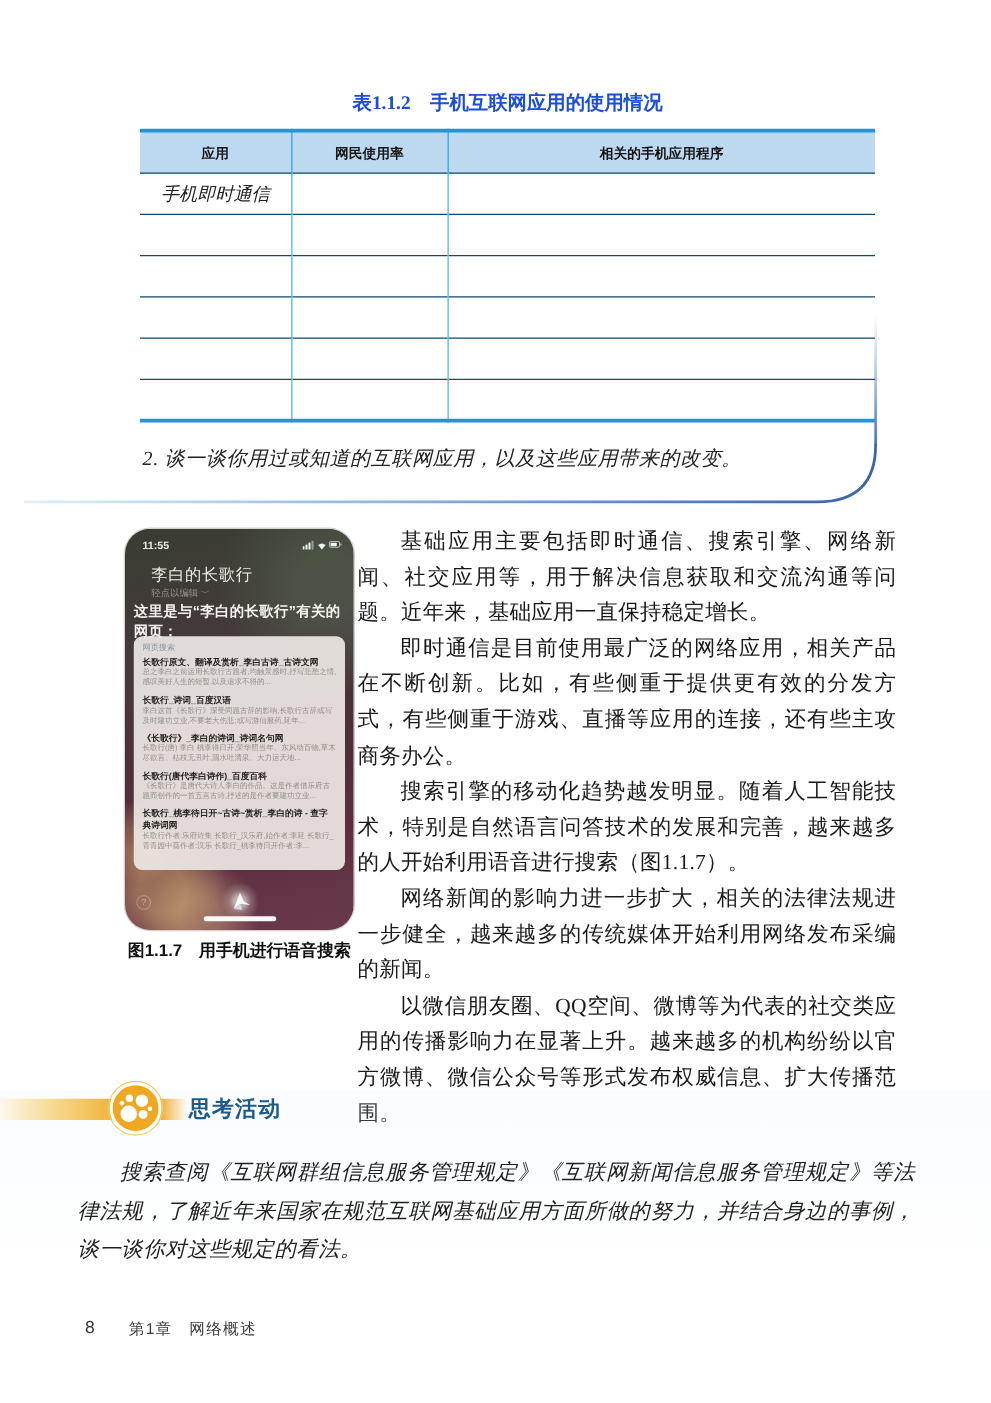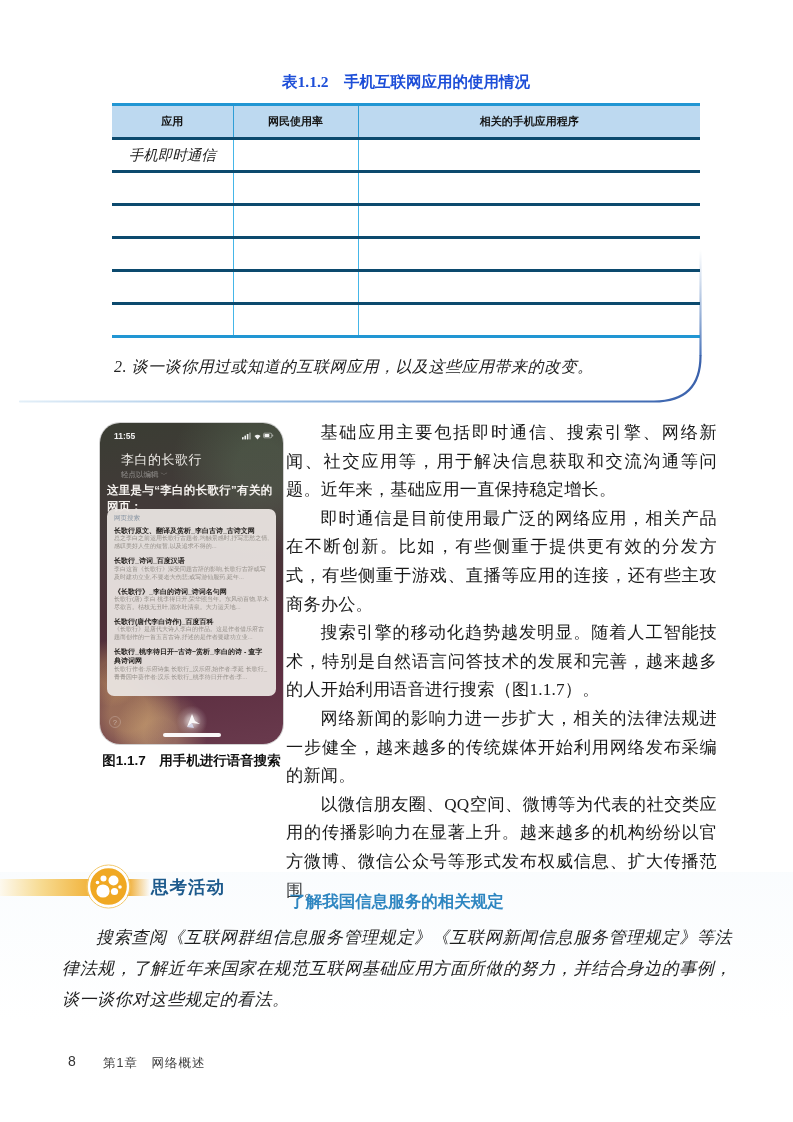--- a/index.html
+++ b/index.html
@@ -21,21 +21,21 @@
   .tbl-wrap { left:112px; top:103px; width:588px; }
   table.usage { border-collapse:collapse; width:100%; table-layout:fixed;
     border-top:3px solid #2196d3; border-bottom:3px solid #2196d3; }
   table.usage col.c1{width:121px;} table.usage col.c2{width:125px;} table.usage col.c3{width:342px;}
   table.usage thead th {
     background:#bdd9f0; height:34px; font-size:11px; font-weight:bold; color:#151515;
     border-left:1px solid #2f9ed6; text-align:center; vertical-align:middle;
   }
   table.usage thead th:first-child { border-left:none; }
   table.usage tbody td {
-    height:33px; border-top:3px solid #0c4a6e; border-left:1px solid #45b6e8;
+    height:33px; border-top:1px solid #0c4a6e; border-left:1px solid #45b6e8;
     text-align:center; vertical-align:middle; font-style:italic; font-size:14.5px; color:#222;
   }
   table.usage tbody td:first-child { border-left:none; }
 
   .question {
     left:114px; top:357px; width:570px; font-style:italic; font-size:16px; color:#222;
     letter-spacing:0.5px;
   }
 
   
@@ -248,19 +248,18 @@
     <g fill="#ffffff">
       <circle cx="17" cy="27" r="6.6"></circle>
       <circle cx="27.5" cy="16.5" r="5"></circle>
       <circle cx="28.5" cy="27.5" r="3.6"></circle>
       <circle cx="17.5" cy="14.5" r="3"></circle>
       <circle cx="34" cy="23" r="1.8"></circle>
       <circle cx="11.5" cy="18.5" r="1.8"></circle>
     </g>
   </svg>
   <div class="abs ta-label">思考活动</div>
-  <div class="abs ta-title">了解我国信息服务的相关规定</div>
   <div class="abs ta-body">搜索查阅《互联网群组信息服务管理规定》《互联网新闻信息服务管理规定》等法律法规，了解近年来国家在规范互联网基础应用方面所做的努力，并结合身边的事例，谈一谈你对这些规定的看法。</div>
 
   <div class="abs footer-num">8</div>
   <div class="abs footer-chap">第1章　网络概述</div>
 
 </div>
 
 </body></html>

